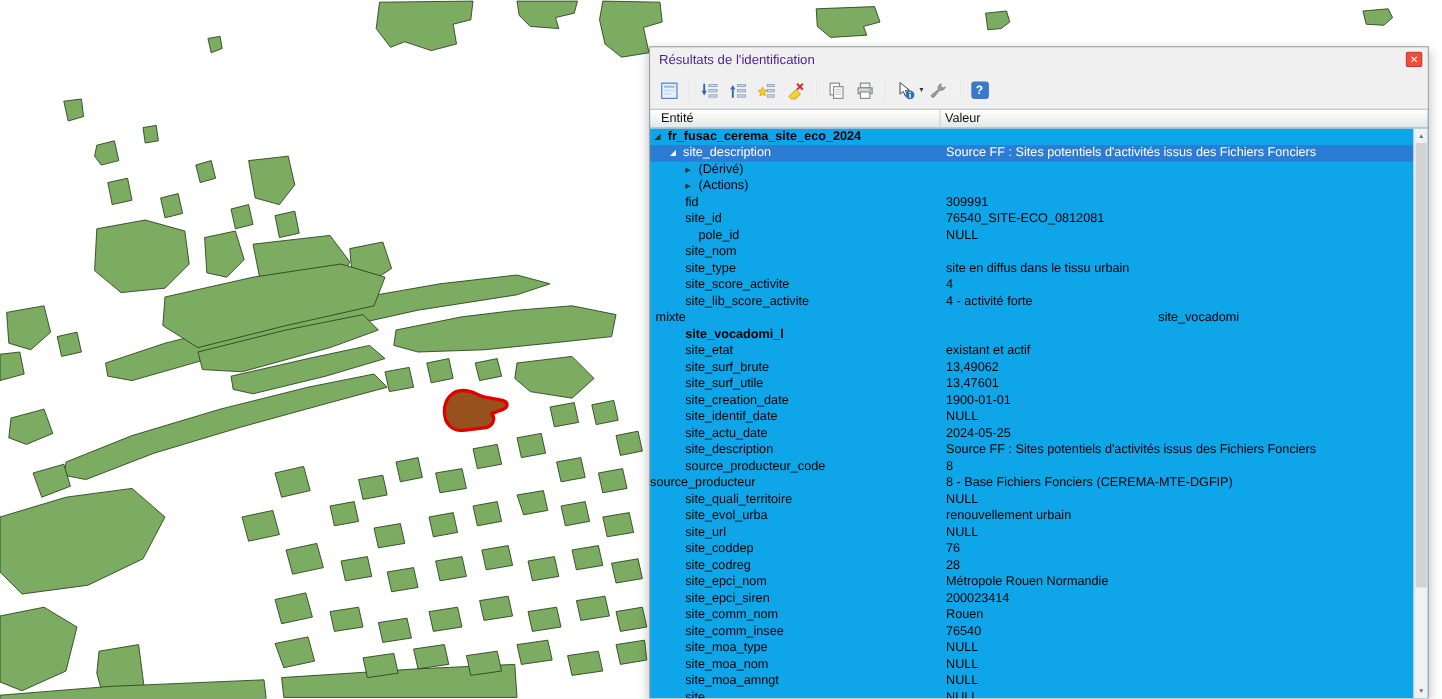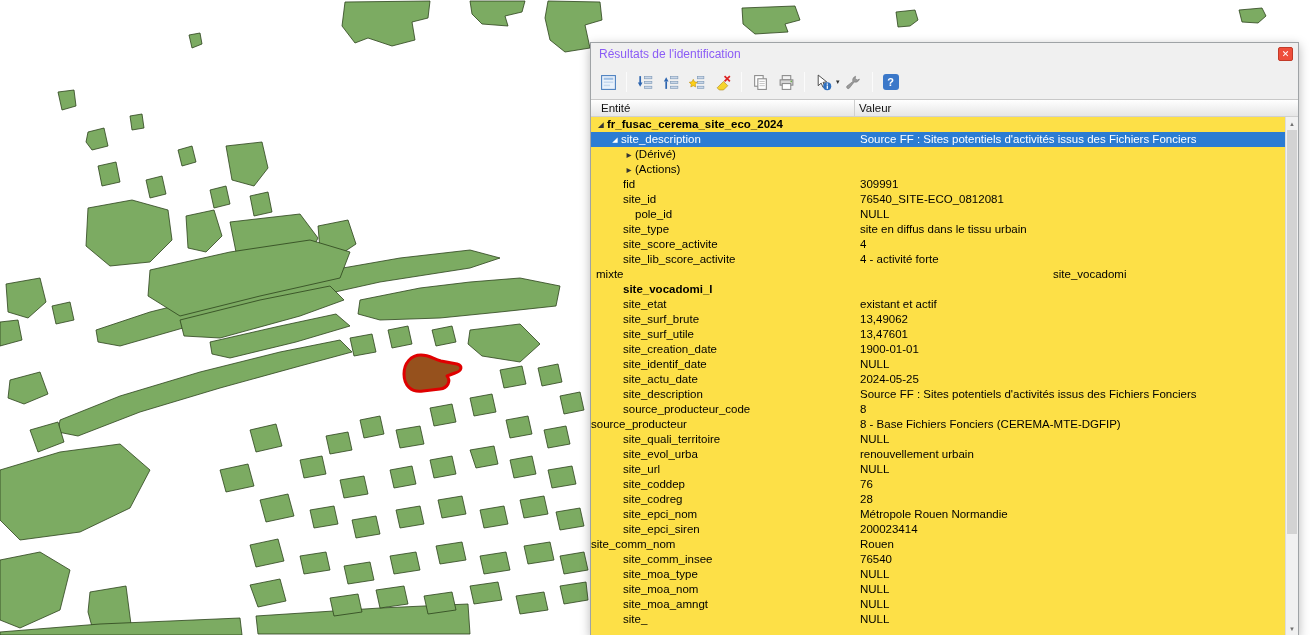--- a/index.html
+++ b/index.html
@@ -15,53 +15,53 @@
   .feature-hl { fill:#96511d; stroke:#e00000; stroke-width:3; stroke-linejoin:round; }
 
   
   .panel {
     position:absolute; left:590px; top:42px; width:709px; height:594px;
     background:#f0f0f0; border:1px solid #9fa3a6;
     box-shadow:0 3px 10px rgba(0,0,0,.28);
     display:flex; flex-direction:column;
   }
   .titlebar { flex:0 0 22px; display:flex; align-items:center; padding:0 8px; position:relative; }
-  .title { font-size:12px; color:#8b5cf6; }
+  .title { font-size:12px; color:#4c1d95; }
   .close-btn {
     position:absolute; right:5px; top:4px; width:15px; height:14px;
     background:#ee4e3b; border:1px solid #c23a28; border-radius:2px;
     color:#fff; font-size:9px; line-height:1; padding:0;
     display:flex; align-items:center; justify-content:center; cursor:pointer;
   }
 
   .toolbar { flex:0 0 34px; display:flex; align-items:center; padding:0 5px; gap:2px; }
   .tbtn { width:24px; height:24px; border:1px solid transparent; background:transparent; padding:0;
           display:flex; align-items:center; justify-content:center; }
   .tbtn svg { width:17px; height:17px; }
   .sep { width:1px; height:20px; background:#c3c3c3; border-right:1px solid #fbfbfb; margin:0 4px; }
   .mode-group { display:flex; align-items:center; }
   .caret { font-size:7px; color:#333; margin-left:1px; }
   .help-badge {
     width:16px; height:16px; background:#3b78c9; border-radius:3px; color:#fff;
     font-weight:bold; font-size:11px; display:flex; align-items:center; justify-content:center;
   }
 
   
-  .grid { flex:1; display:flex; flex-direction:column; background:#fde047;
+  .grid { flex:1; display:flex; flex-direction:column; background:#0ea5e9;
           border-top:1px solid #c8c8c8; position:relative; overflow:hidden; }
   .ghead { flex:0 0 17px; display:flex; background:linear-gradient(#ffffff,#e6e6e6);
            border-bottom:1px solid #cfcfcf; font-size:11.5px; color:#111; }
   .gh { display:flex; align-items:center; }
   .gh.name { width:264px; padding-left:10px; border-right:1px solid #cfcfcf; }
   .gh.value { flex:1; padding-left:4px; }
 
   .gbody { flex:1; overflow:hidden; padding-right:13px; }
   .row { display:flex; height:15px; line-height:15px; font-size:11.5px; color:#000; white-space:nowrap; }
   .cell { overflow:hidden; }
-  .cell.name { width:264px; flex:0 0 264px; display:flex; align-items:center;text-align:center; }
+  .cell.name { width:264px; flex:0 0 264px; display:flex; align-items:center; }
   .cell.value { flex:1; padding-left:5px; }
   .row.bold { font-weight:bold; }
   .row.selected { background:#2b7cd3; color:#fff; }
   .row.selected .arrow { color:#fff; }
   .arrow { display:inline-block; width:12px; flex:0 0 12px; font-size:7px; color:#333; }
   .arrow.collapsed { font-size:10px; }
   .arrow.none { width:0; flex:0 0 0; }
 
   .scrollbar { position:absolute; top:17px; right:0; bottom:0; width:13px;
                background:#f1f1f1; border-left:1px solid #dcdcdc; }
@@ -308,20 +308,27 @@
         </div>
 
         <div class="row">
           <div class="cell name" style="padding-left: 44px;">
             <span class="arrow none"></span>
             <span class="txt">pole_id</span>
           </div>
           <div class="cell value">NULL</div>
         </div>
 
+        <div class="row">
+          <div class="cell name" style="padding-left: 32px;">
+            <span class="arrow none"></span>
+            <span class="txt">site_nom</span>
+          </div>
+          <div class="cell value"></div>
+        </div>
 
         <div class="row">
           <div class="cell name" style="padding-left: 32px;">
             <span class="arrow none"></span>
             <span class="txt">site_type</span>
           </div>
           <div class="cell value">site en diffus dans le tissu urbain</div>
         </div>
 
         <div class="row">
@@ -478,21 +485,21 @@
 
         <div class="row">
           <div class="cell name" style="padding-left: 32px;">
             <span class="arrow none"></span>
             <span class="txt">site_epci_siren</span>
           </div>
           <div class="cell value">200023414</div>
         </div>
 
         <div class="row">
-          <div class="cell name" style="">
+          <div class="cell name" style="padding-left: 32px;">
             <span class="arrow none"></span>
             <span class="txt">site_comm_nom</span>
           </div>
           <div class="cell value">Rouen</div>
         </div>
 
         <div class="row">
           <div class="cell name" style="padding-left: 32px;">
             <span class="arrow none"></span>
             <span class="txt">site_comm_insee</span>

